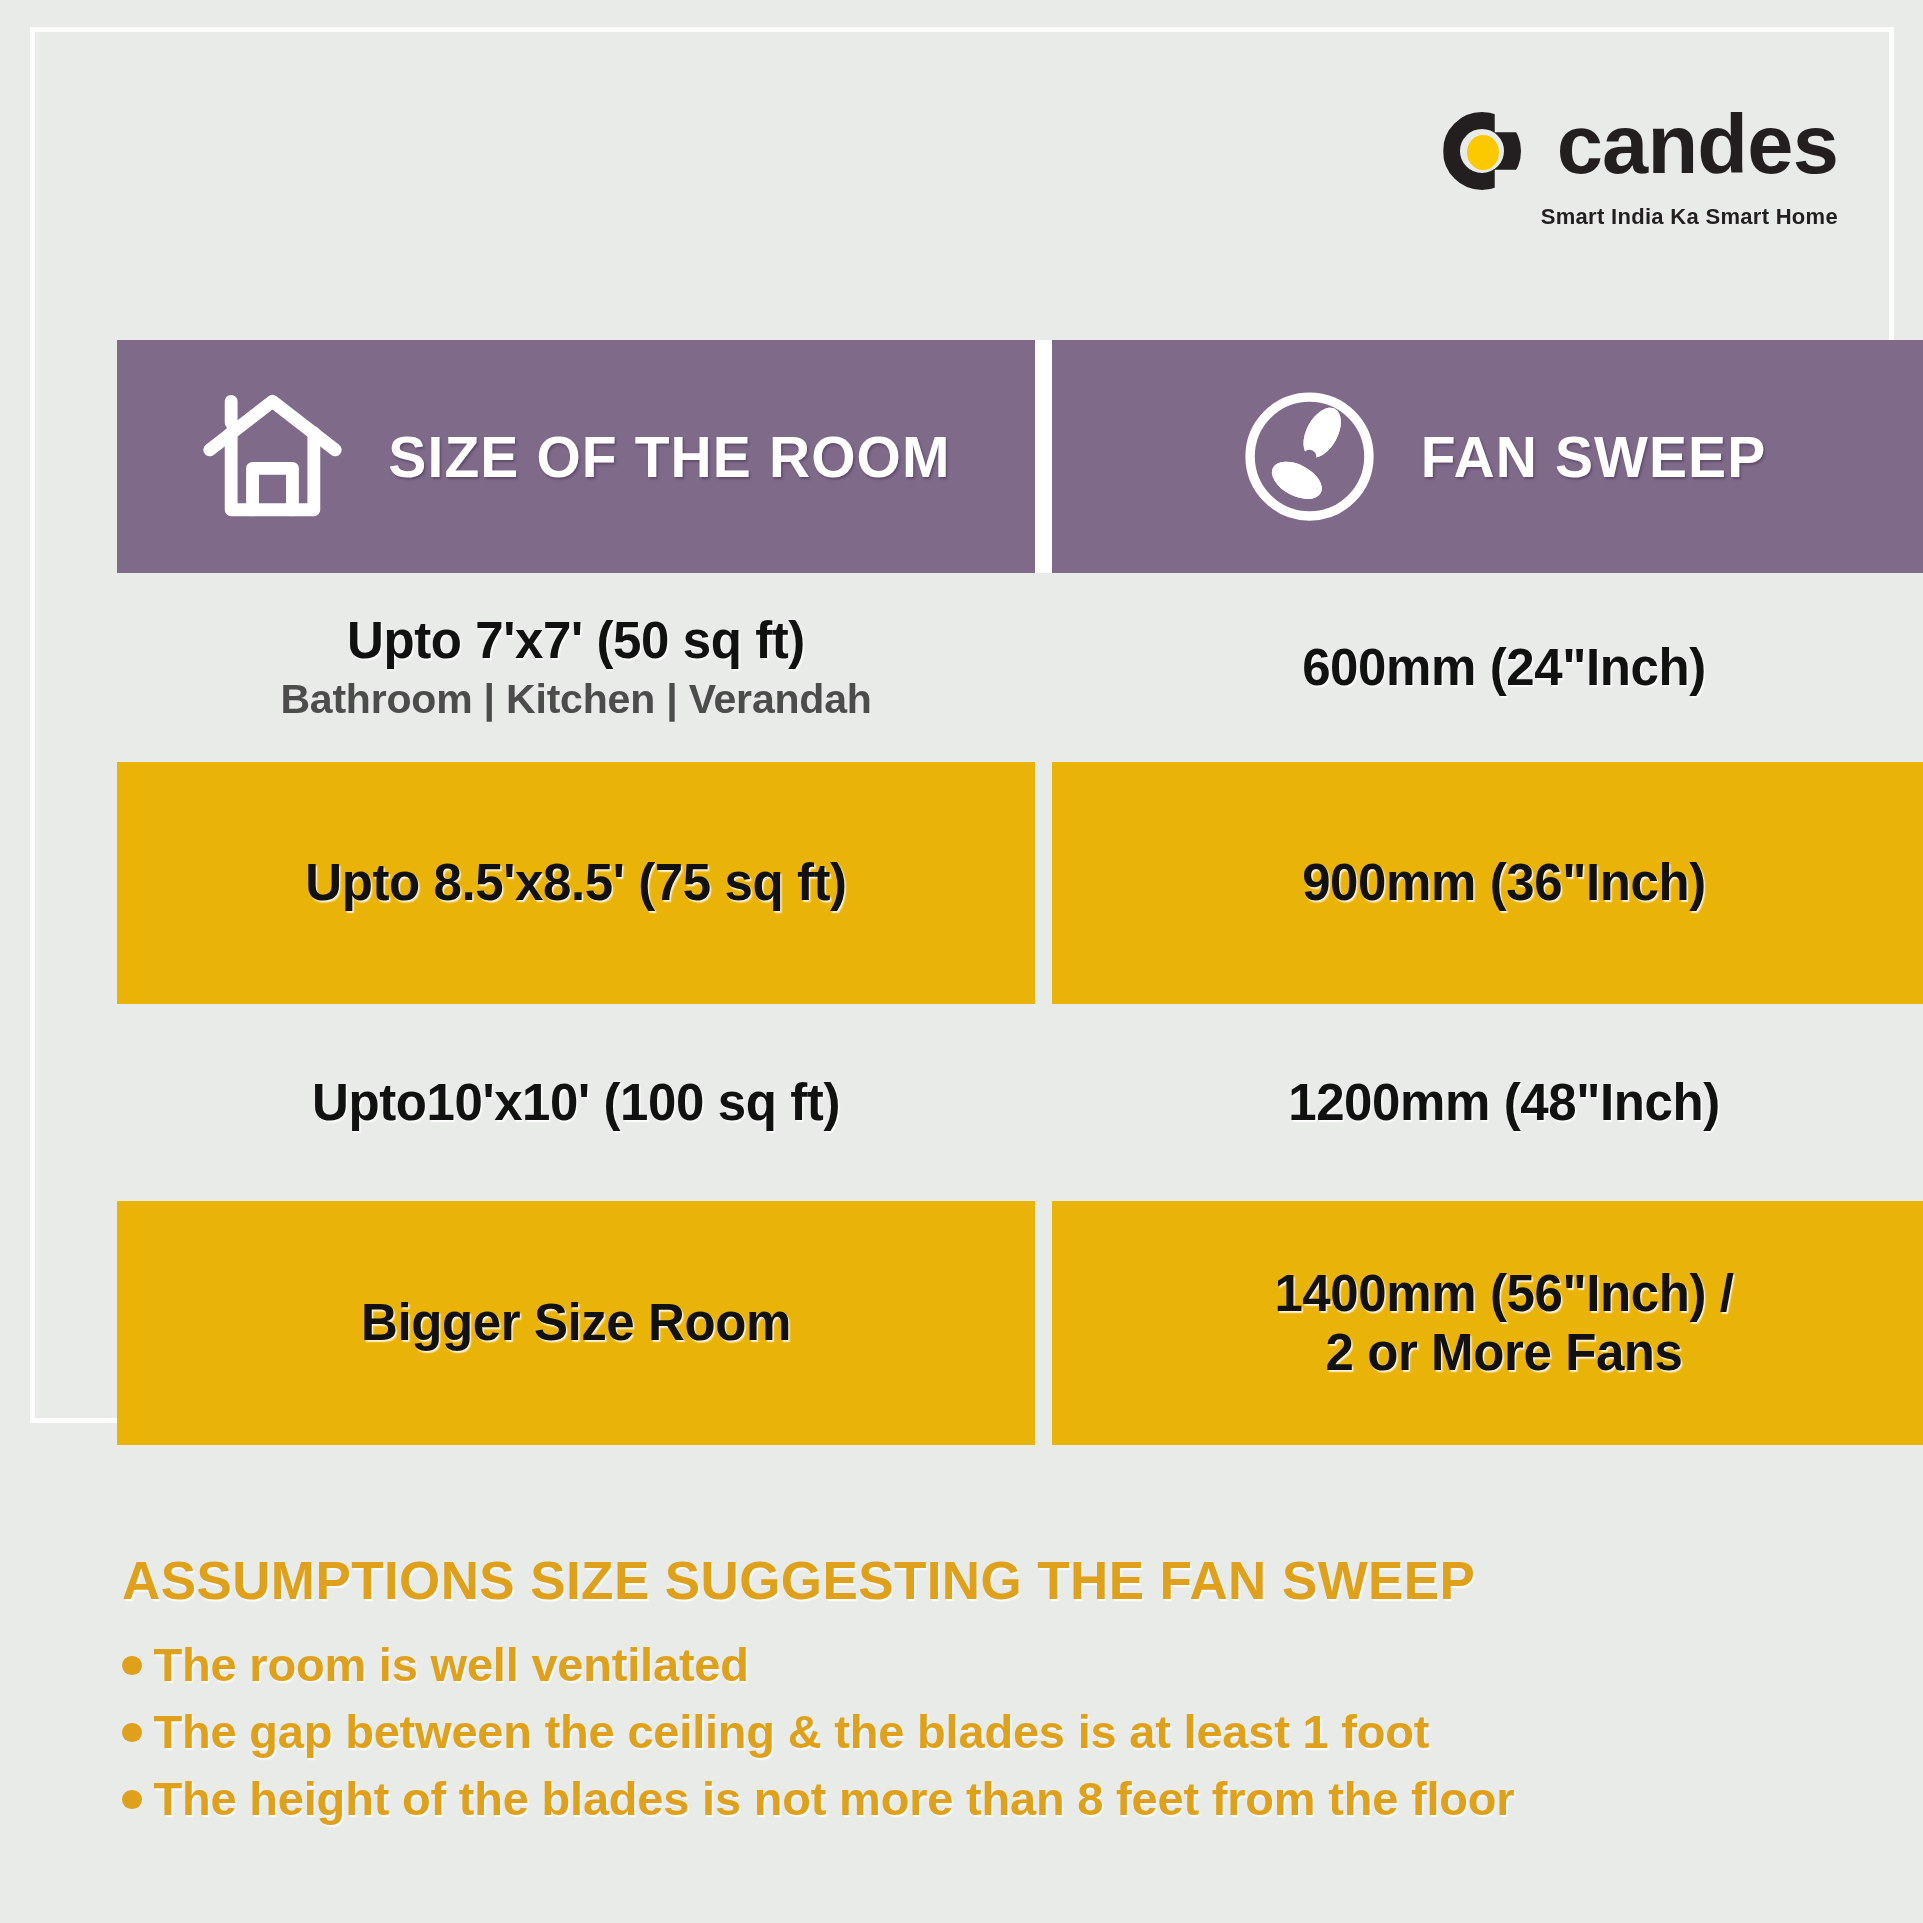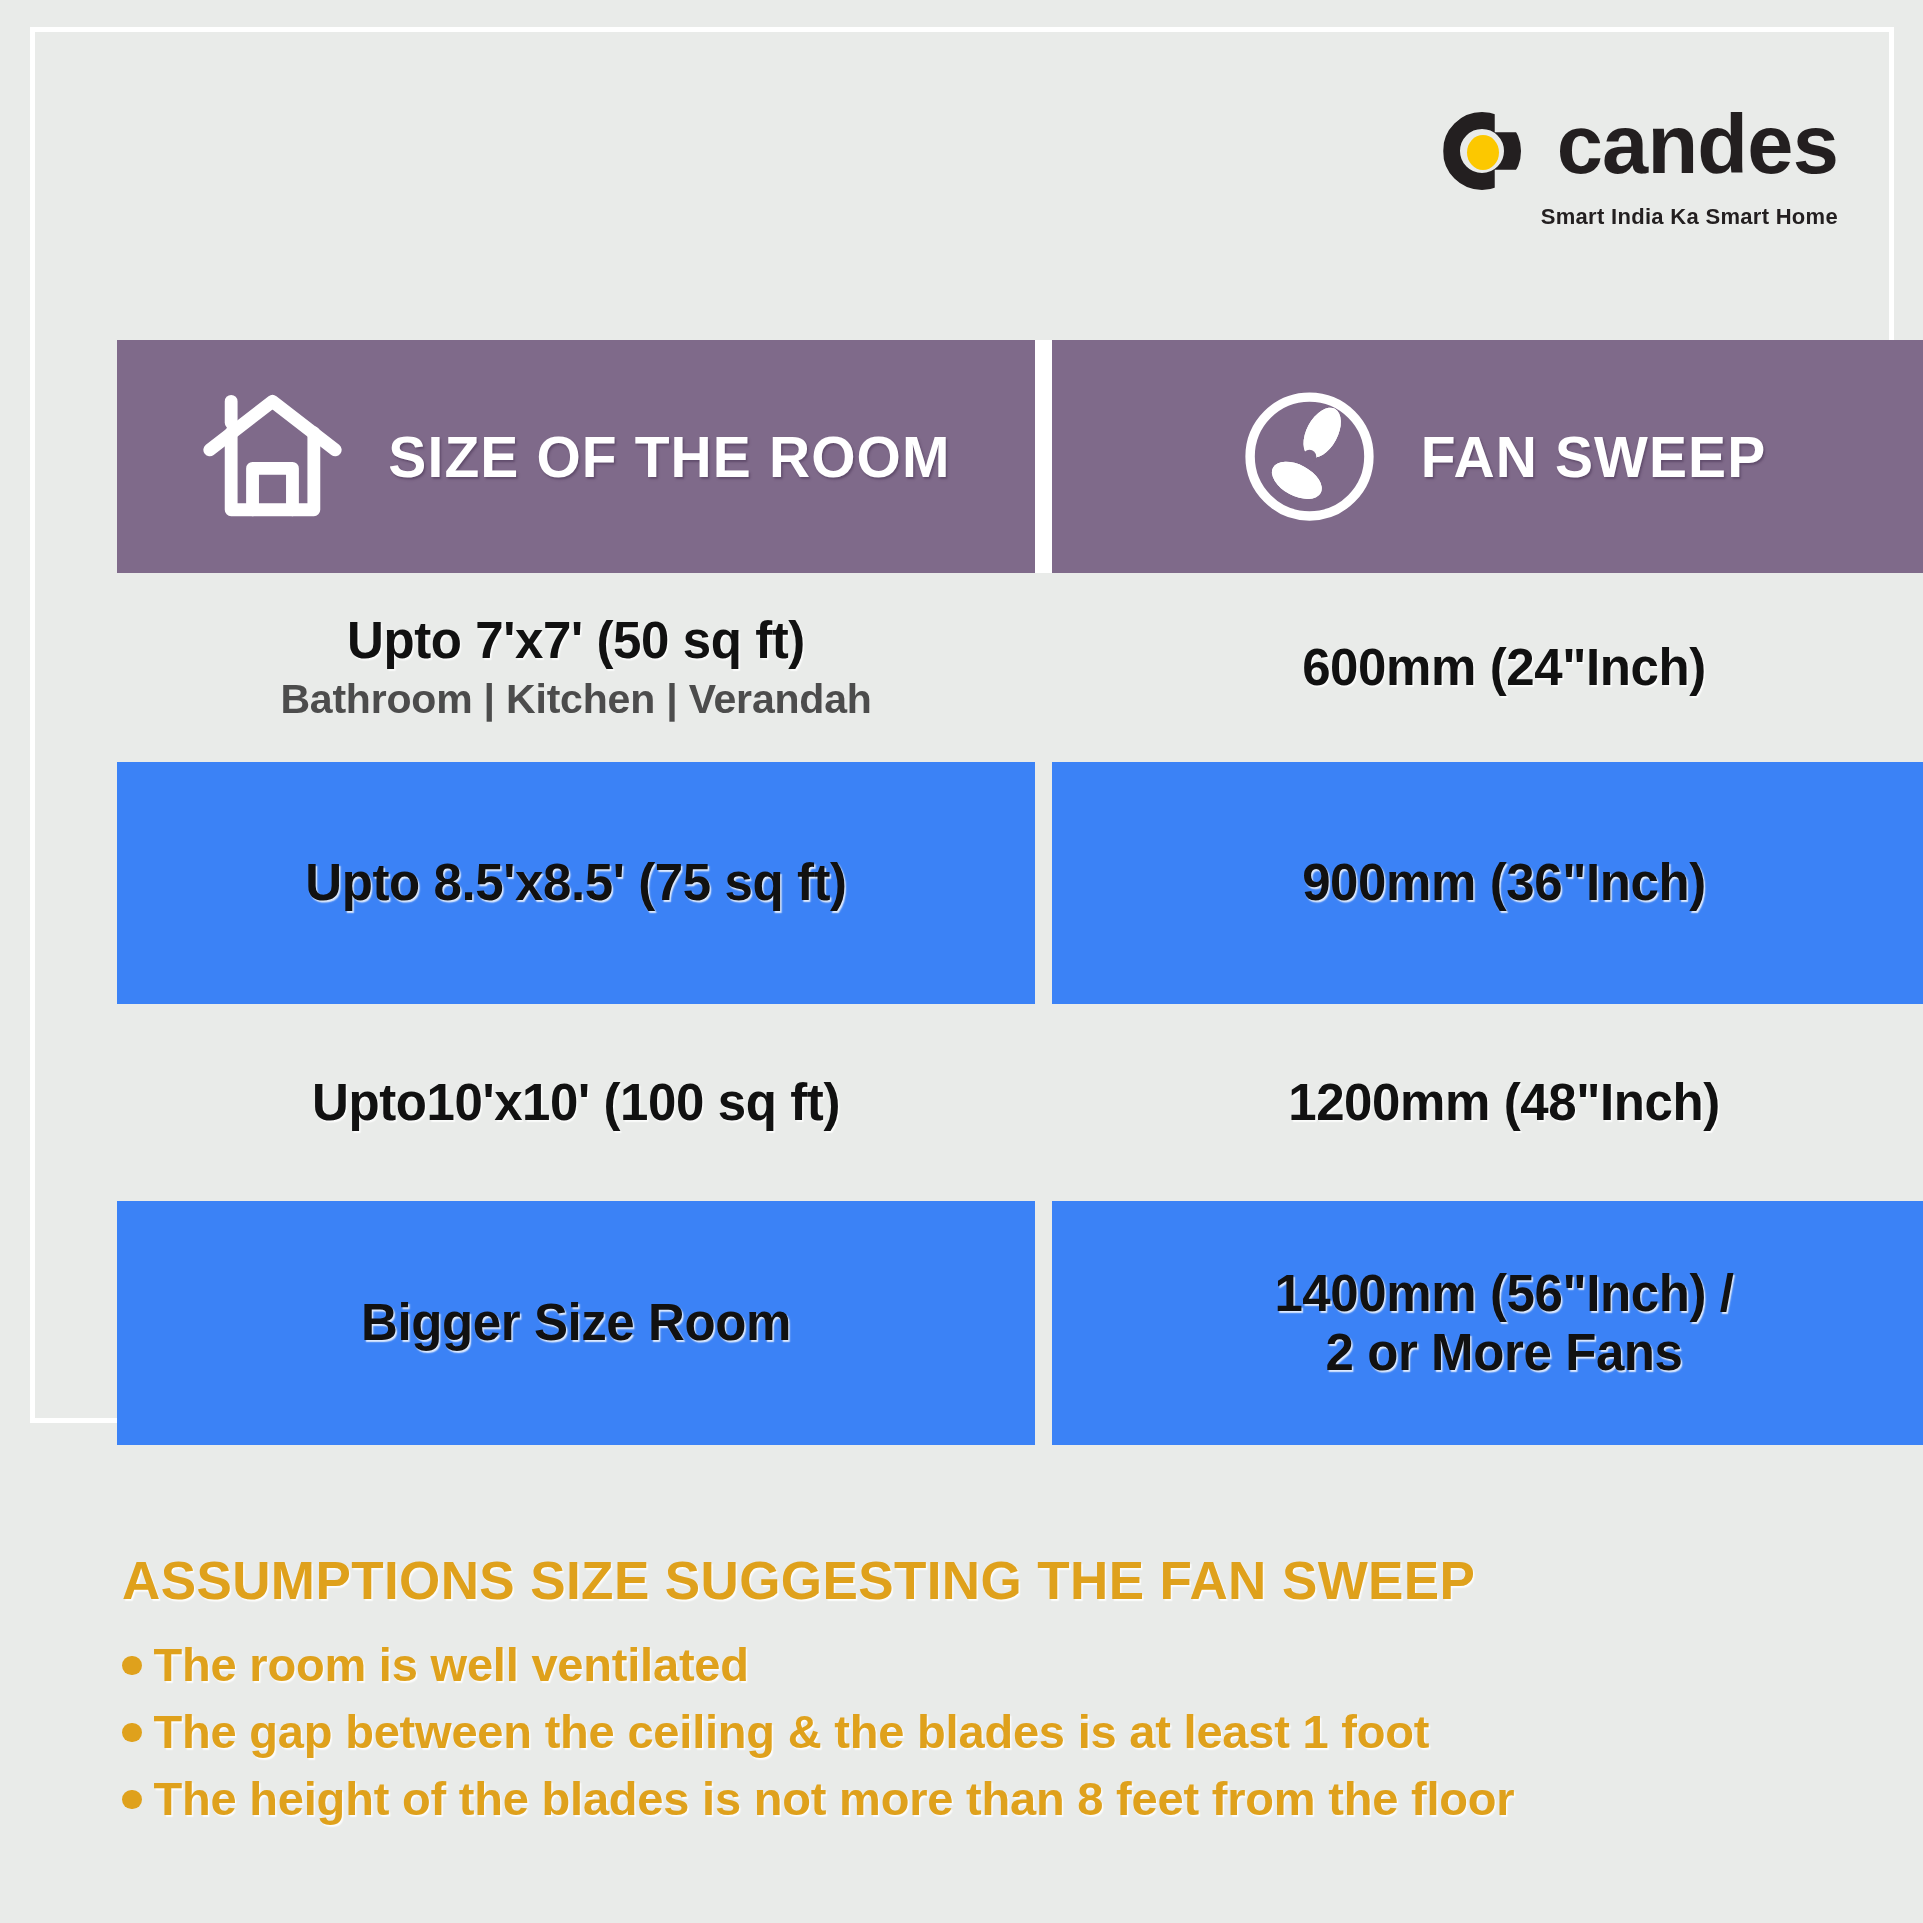--- a/index.html
+++ b/index.html
@@ -123,21 +123,21 @@
   .hdr-title {
     font-size: 57px;
     font-weight: 700;
     color: #ffffff;
     letter-spacing: 1.1px;
     text-shadow: 1.5px 2.3px 2.3px rgba(60,40,70,0.45);
   }
 
   
   .r-light .cell { background: #e9ebe9; }
-  .r-dark  .cell { background: #3b82f6; }
+  .r-dark  .cell { background: #eab308; }
   .r1 .cell { height: 189px; }
   .r2 .cell { height: 242px; }
   .r3 .cell { height: 197px; }
   .r4 .cell { height: 244px; }
 
   .cell-main {
     font-size: 51px;
     font-weight: 700;
     color: #111111;
     line-height: 1.16;

